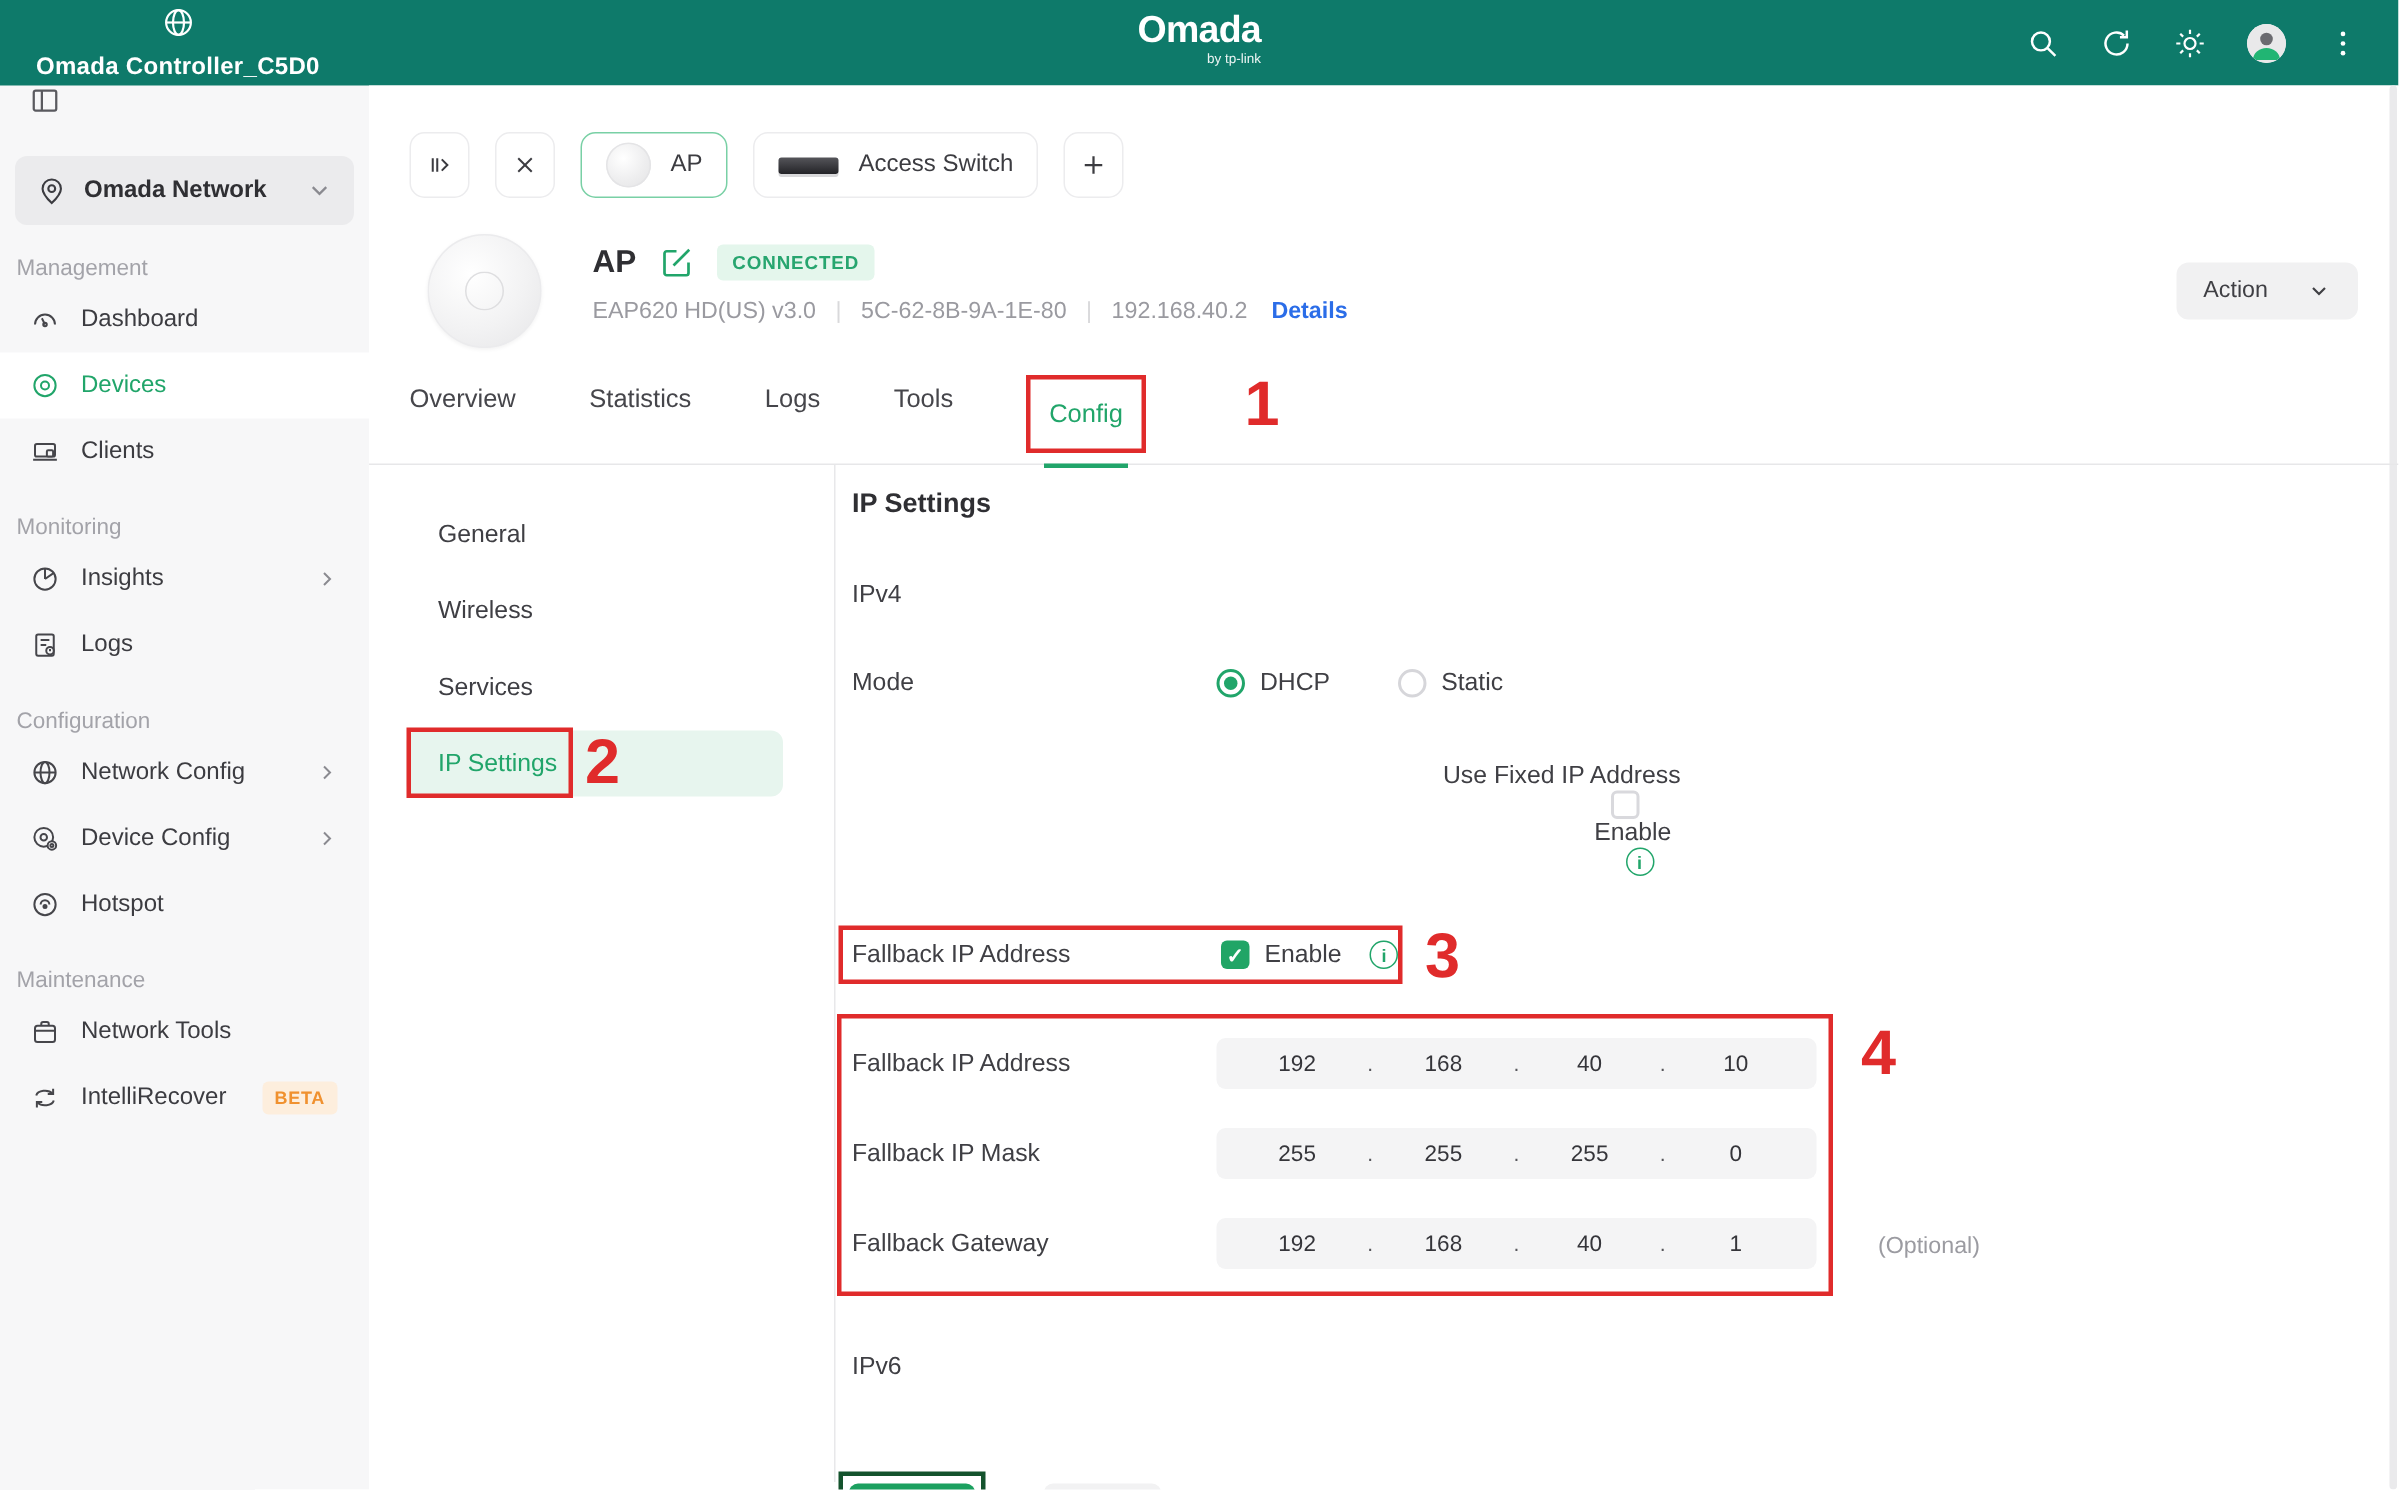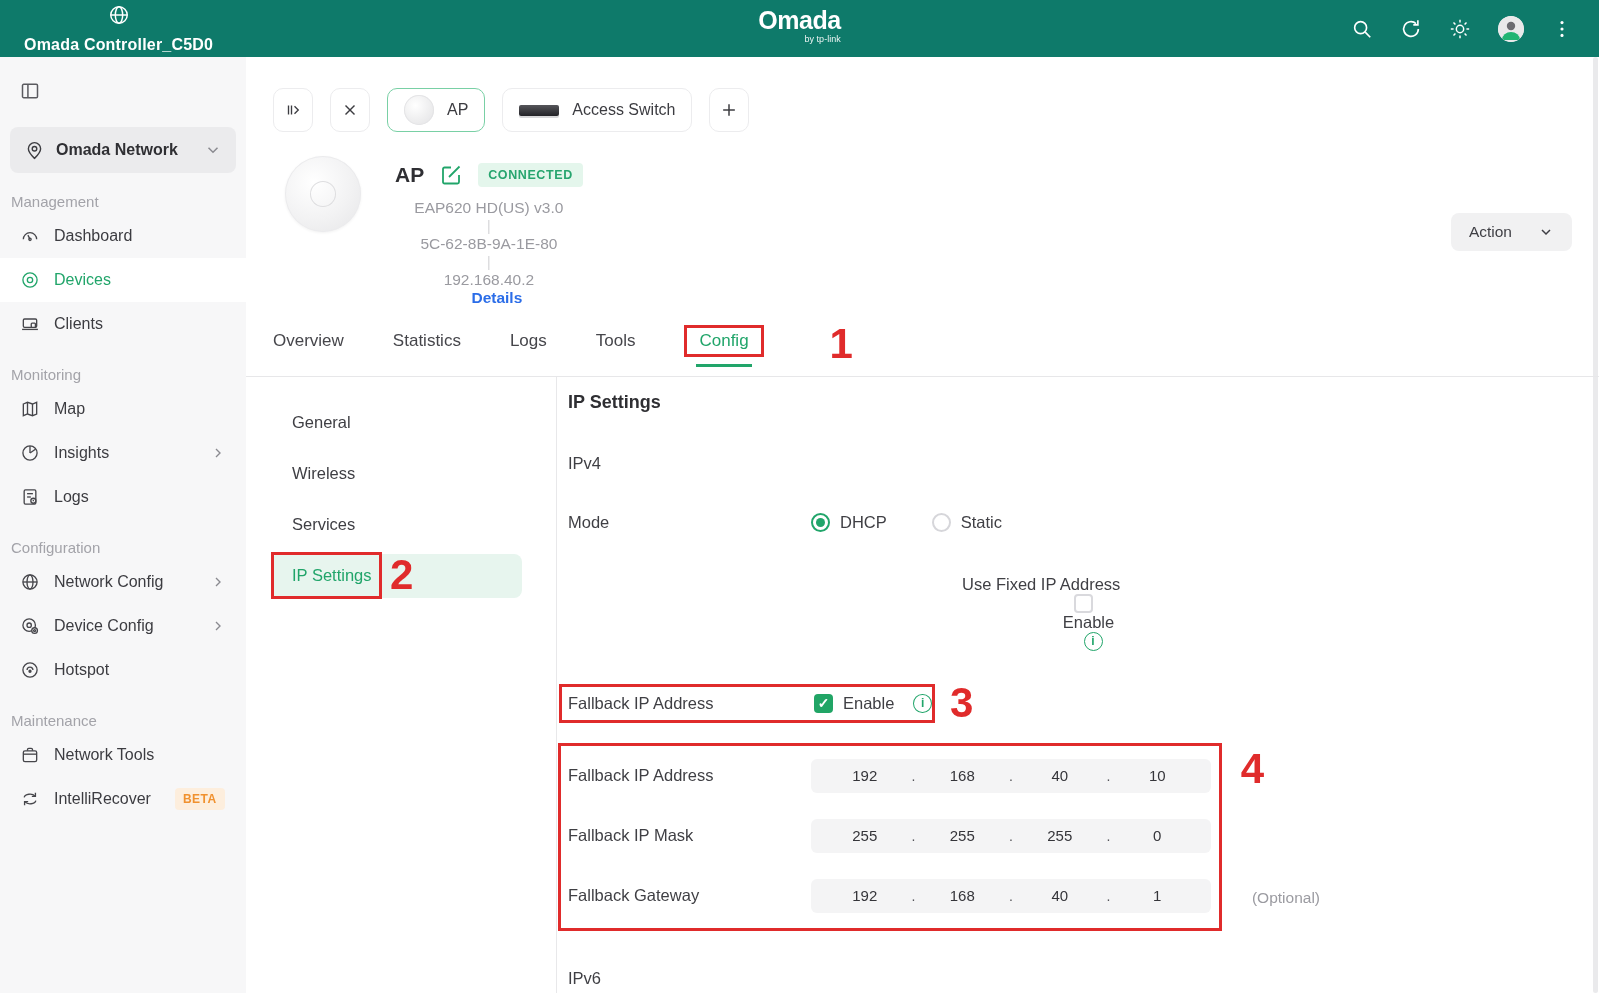--- a/index.html
+++ b/index.html
@@ -14,21 +14,21 @@
   .logo-main { font-size:25px; font-weight:700; letter-spacing:-0.5px; }
   .logo-sub { font-size:9px; margin-top:2px; text-align:right; opacity:.92; }
   .header-right { margin-left:auto; display:flex; align-items:center; gap:27px; padding-right:26px; }
   .hicon { width:22px; height:22px; display:inline-flex; cursor:pointer; }
   .avatar-circle { width:26px; height:26px; border-radius:50%; background:#f2f2f2; overflow:hidden; display:inline-flex; }
 
   
   .page { display:flex; height:936px; }
 
   
-  .sidebar { width:246px; background:#f7f7f8; flex-shrink:0; padding-top:24px; }
+  .sidebar { width:246px; background:#f7f7f8; flex-shrink:0; }
   .collapse-btn { margin-left:20px; width:20px; height:20px; cursor:pointer; display:inline-flex; }
   .site-selector { margin:22px 10px 4px 10px; height:46px; background:#ebebed; border-radius:8px; display:flex; align-items:center; padding:0 14px; gap:11px; cursor:pointer; }
   .site-selector-label { font-size:16px; font-weight:700; color:#2f2f33; }
   .site-selector .chev { margin-left:auto; }
   .side-section-label { margin:20px 0 4px 11px; font-size:15px; color:#a3a3a9; }
   .side-item { height:44px; display:flex; align-items:center; gap:14px; padding-left:20px; font-size:16px; color:#3c3c41; cursor:pointer; }
   .side-item .sicon { width:20px; height:20px; display:inline-flex; }
   .side-item.active { background:#ffffff; color:#21a56a; }
   .side-item .chev-r { margin-left:auto; margin-right:20px; }
   .beta-badge { margin-left:10px; background:#fdeedd; color:#f0912f; font-size:12px; font-weight:700; letter-spacing:.5px; padding:4px 8px; border-radius:4px; }
@@ -47,29 +47,29 @@
   .switch-img { width:40px; height:11px; border-radius:2px; background:linear-gradient(#55555a, #232327); box-shadow:0 2px 0 #d8d8da; }
 
   
   .dev-head { display:flex; margin:24px 27px 0 39px; }
   .ap-disc-lg { width:76px; height:76px; border-radius:50%; background:radial-gradient(circle at 38% 35%, #ffffff 0%, #f2f2f3 55%, #e5e5e7 100%); box-shadow:inset 0 0 0 1px #ebebed, 0 1px 3px rgba(0,0,0,.06); position:relative; }
   .ap-disc-lg::after { content:""; position:absolute; left:50%; top:50%; width:26px; height:26px; transform:translate(-50%,-50%); border-radius:50%; box-shadow:inset 0 0 0 1px #dedee0; }
   .dev-head-info { margin-left:34px; padding-top:7px; }
   .dev-name-row { display:flex; align-items:center; gap:15px; }
   .dev-name { font-size:21px; font-weight:700; color:#2f2f33; }
   .status-badge { font-size:12.5px; font-weight:700; letter-spacing:.6px; color:#27a56f; background:#e4f6ec; padding:5px 10px; border-radius:4px; }
-  .dev-meta-row { margin-top:12px; font-size:15.5px; color:#9a9aa0; display:flex; align-items:center;flex-direction:column; }
+  .dev-meta-row { margin-top:12px; font-size:15.5px; color:#9a9aa0; display:flex; align-items:center; }
   .meta-sep { color:#d9d9db; margin:0 13px; }
   .details-link { color:#2b6de8; font-weight:700; margin-left:16px; cursor:pointer; }
   .action-btn { margin-left:auto; align-self:center; height:38px; padding:0 18px; background:#f1f1f2; border-radius:8px; border:none; font-size:15.5px; color:#3f3f44; display:flex; align-items:center; gap:26px; cursor:pointer; font-family:inherit; }
 
   
   .tabs-row { margin-top:24px; border-bottom:1px solid #e7e7e9; padding:0 0 13px 27px; display:flex; align-items:flex-start; gap:49px; font-size:17px; color:#46464b; position:relative; }
   .tab { cursor:pointer; }
-  .tab-config-wrap { position:relative; border:3px solid #e02b2b; padding:3px 12px; margin:-6px 0; }
+  .tab-config-wrap { position:relative; border:3px solid #e02b2b; padding:13px 12px; margin:-6px 0; }
   .tab.active { color:#21a56a; }
   .tab-underline { position:absolute; left:9px; right:9px; bottom:-13px; height:3px; background:#21a56a; }
   .ann { color:#e02b2b; font-size:42px; font-weight:700; line-height:.9; }
   .ann-1 { margin-left:17px; margin-top:-6px; }
 
   
   .config-body { display:flex; height:678px; }
   .config-nav { width:311px; flex-shrink:0; border-right:1px solid #e8e8ea; padding-top:24px; }
   .cnav-item { height:44px; display:flex; align-items:center; padding-left:46px; font-size:16.5px; color:#3f3f44; margin-bottom:7px; cursor:pointer; }
   .cnav-pill { position:relative; margin-left:25px; width:251px; height:44px; background:#e7f5ee; border-radius:8px; display:flex; align-items:center; }
@@ -231,30 +231,20 @@
             <rect x="13.5" y="11" width="5" height="5" rx="1" fill="#f7f7f8"></rect>
         </svg>
       </span>
       <span>Clients</span>
     </div>
 
     <div class="side-section-label">Monitoring</div>
     <div class="side-item">
       <span class="sicon">
         <svg viewBox="0 0 24 24" width="20" height="20" fill="none" stroke="#46464b" stroke-width="1.6">
-          <path d="M4 6l5-2 6 2 5-2v14l-5 2-6-2-5 2z"></path>
-            <line x1="9" y1="4" x2="9" y2="18"></line>
-            <line x1="15" y1="6" x2="15" y2="20"></line>
-        </svg>
-      </span>
-      <span>Map</span>
-    </div>
-    <div class="side-item">
-      <span class="sicon">
-        <svg viewBox="0 0 24 24" width="20" height="20" fill="none" stroke="#46464b" stroke-width="1.6">
           <circle cx="12" cy="12" r="8.5"></circle>
             <line x1="12" y1="3.5" x2="12" y2="12"></line>
             <line x1="12" y1="12" x2="18.5" y2="7.5"></line>
         </svg>
       </span>
       <span>Insights</span>
       <span class="chev-r">
         <svg viewBox="0 0 24 24" width="16" height="16" fill="none" stroke="#8a8a90" stroke-width="2">
             <polyline points="9 6 15 12 9 18"></polyline>
           </svg>

